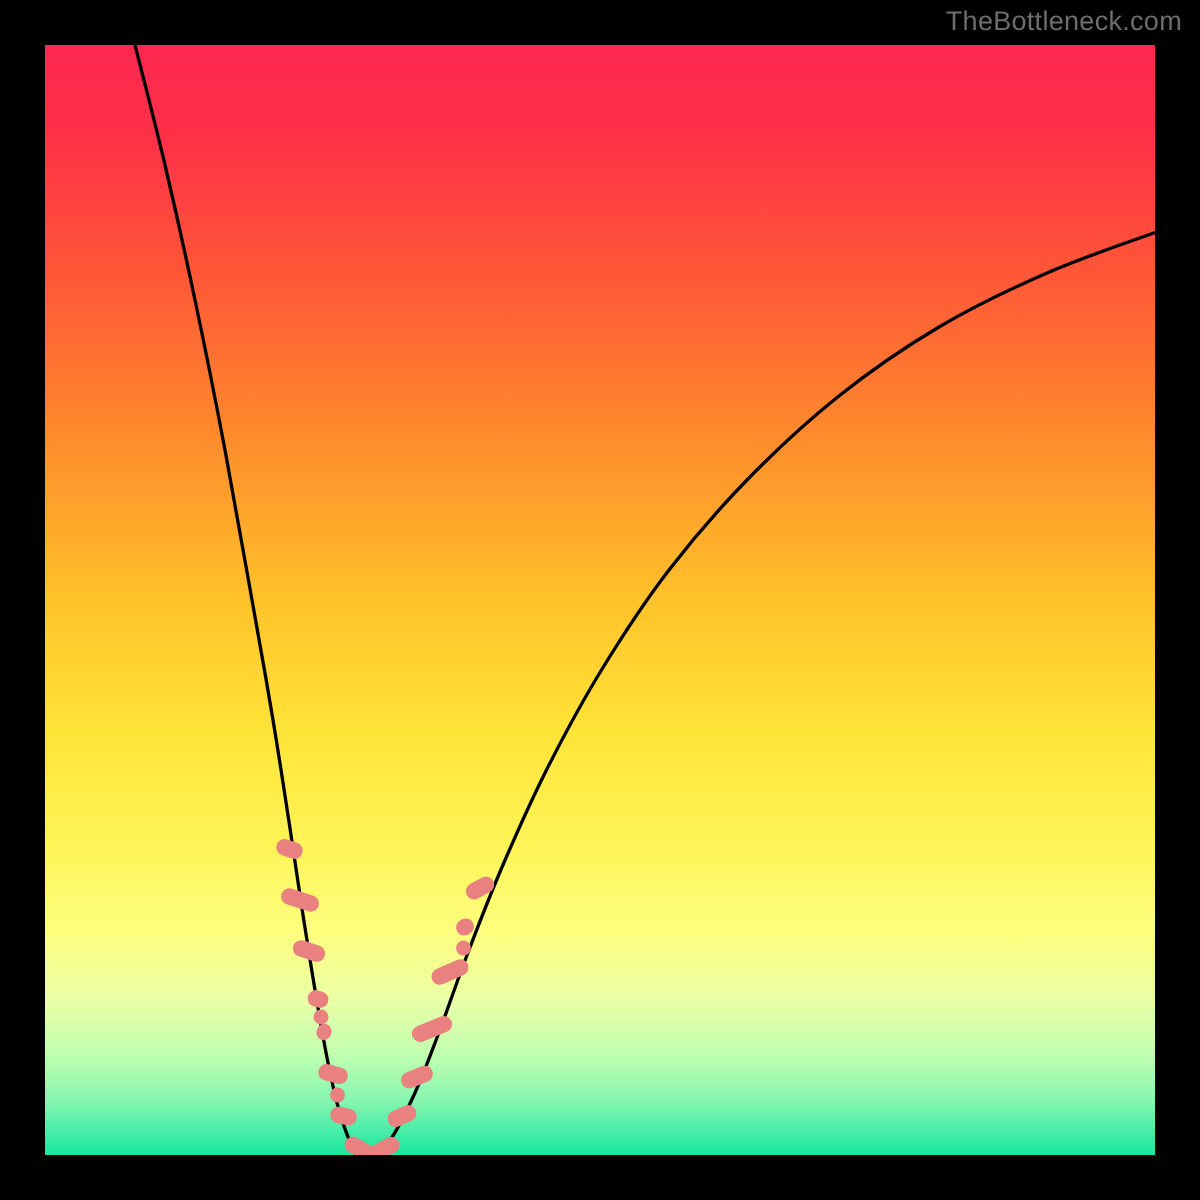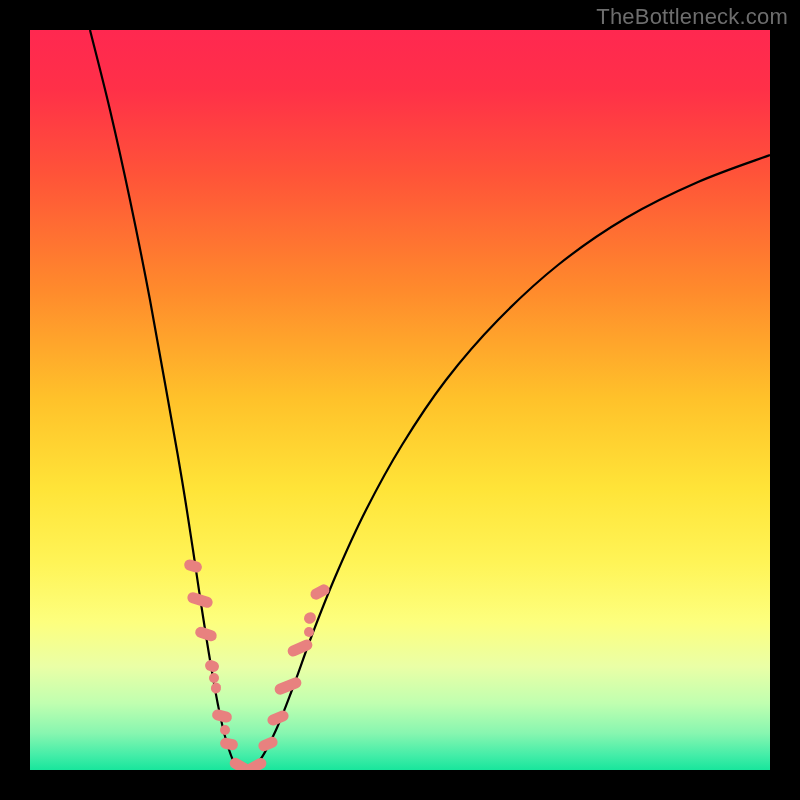--- a/index.html
+++ b/index.html
@@ -15,21 +15,21 @@
     position: relative;
     width: 800px;
     height: 800px;
     background: #000;
   }
   .watermark {
     position: absolute;
     top: 4px;
     right: 12px;
     color: #6d6d6d;
-    font-size: 22px;
+    font-size: 18px;
     font-weight: 400;
     letter-spacing: 0.2px;
     z-index: 10;
   }
   .plot-area {
     position: absolute;
     left: 30px;
     top: 30px;
     width: 740px;
     height: 740px;

